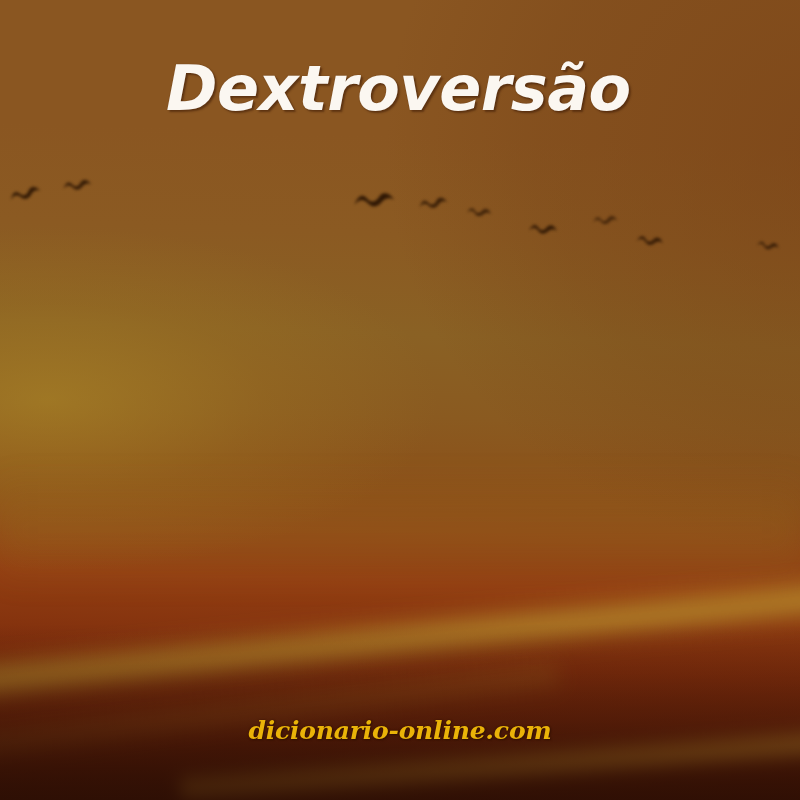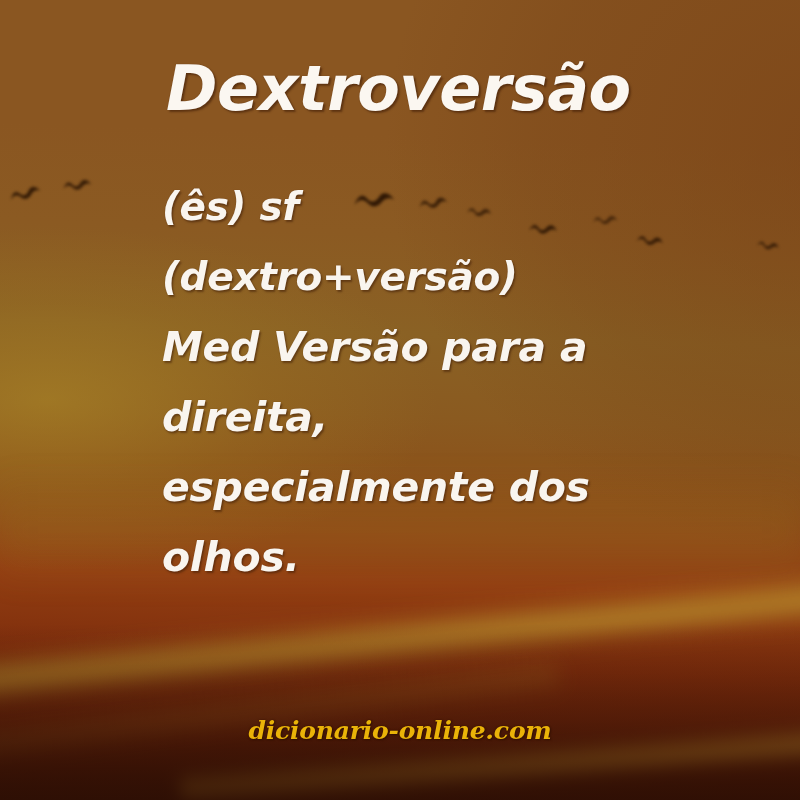--- a/index.html
+++ b/index.html
@@ -237,24 +237,16 @@
         <svg width="24" height="10" viewBox="0 0 40 17">
           <path d="M1 12 C6 3 10 2 14 8 C17 12 21 12 25 7 C29 2 34 3 39 11 C34 8 30 9 26 13 C21 17 17 16 14 12 C10 7 6 7 1 12 Z" fill="#2a1403"></path>
         </svg>
       </div>
     </div>
 
   <div id="text-block">
 
     <div class="headword">Dextroversão</div>
 
-    <div id="definition">
-      <div class="defline small">(ês) sf</div>
-      <div class="defline small">(dextro+versão)</div>
-      <div class="defline">Med Versão para a</div>
-      <div class="defline">direita,</div>
-      <div class="defline">especialmente dos</div>
-      <div class="defline">olhos.</div>
-    </div>
 
     <div id="watermark">dicionario-online.com</div>
   </div>
 </div>
 
 </body></html>

